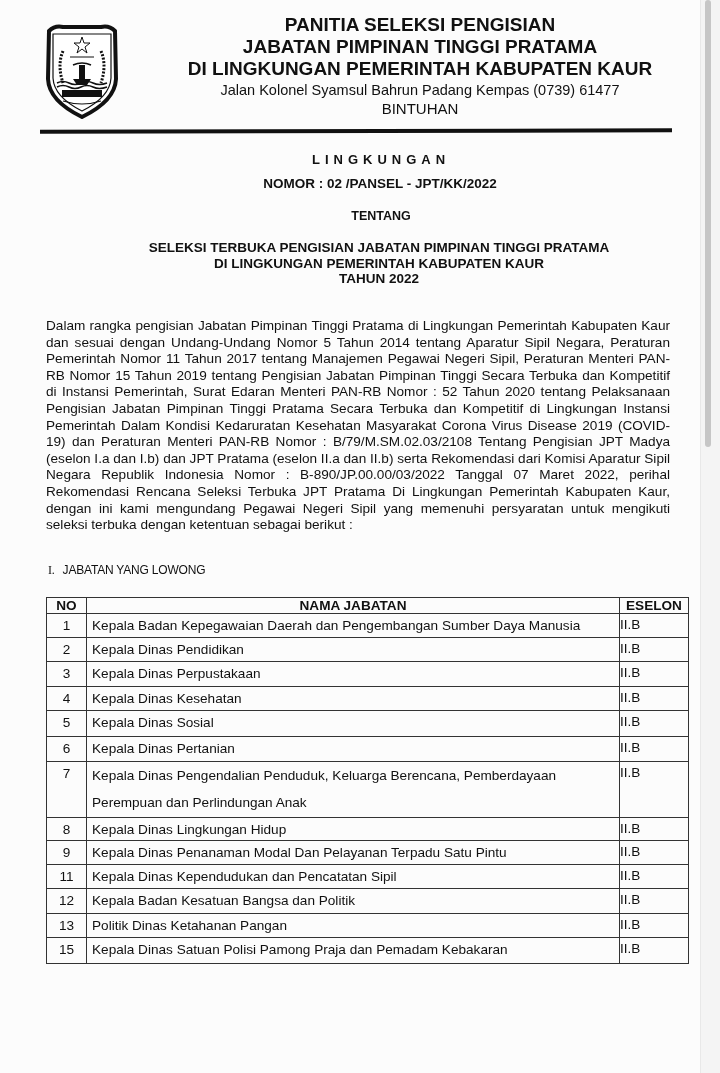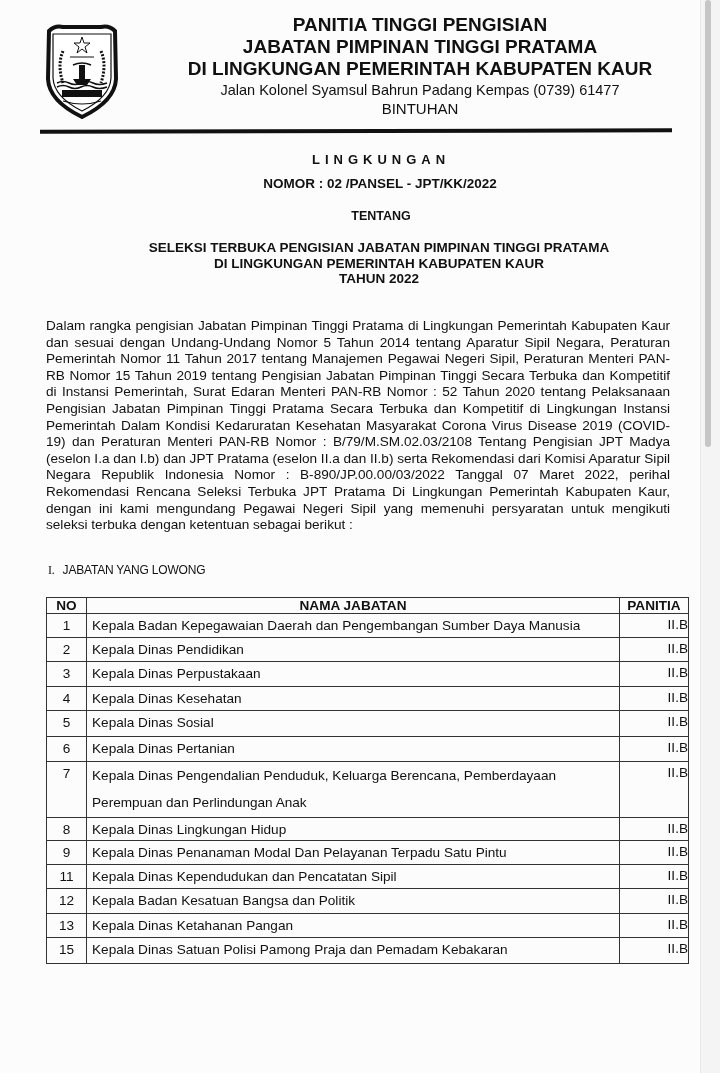--- a/index.html
+++ b/index.html
@@ -32,21 +32,21 @@
 
   .section-heading { position: absolute; left: 48px; top: 563px; font-weight: normal; font-size: 12px; letter-spacing: -0.2px; }
   .section-heading .num { font-family: "Liberation Serif", serif; margin-right: 8px; }
 
   table.jab { position: absolute; left: 46px; top: 597px; width: 643px; border-collapse: collapse; font-size: 13.6px; }
   table.jab th, table.jab td { border: 1px solid #333; padding: 0; }
   table.jab th { font-weight: bold; height: 15px; line-height: 14px; font-size: 13.6px; }
   table.jab td { vertical-align: top; padding-top: 4px; line-height: 16px; }
   table.jab td.no { width: 39px; text-align: center; }
   table.jab td.name { padding-left: 5px; }
-  table.jab td.es { width: 68px; text-align: right; padding-top: 3px; }
+  table.jab td.es { width: 68px; text-align: left; padding-top: 3px; }
   table.jab tr.multi td.name { line-height: 27px; padding-top: 0; }
   table.jab tr.multi td.no { padding-top: 4px; }
 </style>
 </head>
 <body>
 
 <div class="page">
 
   <svg class="logo" viewBox="0 0 78 98">
     <path d="M6 10 Q12 4 20 6 L58 6 Q66 4 72 10 L73 58 Q72 80 39 96 Q6 80 5 58 Z" fill="#fff" stroke="#111" stroke-width="4"></path>
@@ -58,21 +58,21 @@
     <path d="M30 44 Q39 40 48 44" fill="none" stroke="#111" stroke-width="1.5"></path>
     <rect x="36" y="44" width="6" height="14" fill="#111"></rect>
     <path d="M30 58 L48 58 L44 64 L34 64 Z" fill="#111"></path>
     <path d="M14 62 Q20 59 26 62 T38 62 T50 62 T64 62" fill="none" stroke="#111" stroke-width="1.5"></path>
     <path d="M14 66 Q20 63 26 66 T38 66 T50 66 T64 66" fill="none" stroke="#111" stroke-width="1.5"></path>
     <rect x="19" y="69" width="40" height="7" fill="#111"></rect>
     <path d="M20 80 Q39 86 58 80" fill="none" stroke="#111" stroke-width="1.2"></path>
   </svg>
 
   <div class="kop">
-    <div class="t1">PANITIA TINGGI PENGISIAN</div>
+    <div class="t1">PANITIA SELEKSI PENGISIAN</div>
     <div class="t1">JABATAN PIMPINAN TINGGI PRATAMA</div>
     <div class="t1">DI LINGKUNGAN PEMERINTAH KABUPATEN KAUR</div>
     <div class="addr">Jalan Kolonel Syamsul Bahrun Padang Kempas (0739) 61477</div>
     <div class="city">BINTUHAN</div>
   </div>
   <div class="rule"></div>
 
   <div class="title-block pengumuman">LINGKUNGAN</div>
   <div class="title-block nomor">NOMOR : 02 /PANSEL - JPT/KK/2022</div>
   <div class="title-block tentang">TENTANG</div>
@@ -86,21 +86,21 @@
 
   <div class="section-heading">
     <span class="num">I.</span><span>JABATAN YANG LOWONG</span>
   </div>
 
   <table class="jab">
     <thead>
       <tr>
         <th>NO</th>
         <th>NAMA JABATAN</th>
-        <th>PANITIA</th>
+        <th>ESELON</th>
       </tr>
     </thead>
     <tbody>
       <tr style="height:24px">
         <td class="no">1</td>
         <td class="name">Kepala Badan Kepegawaian Daerah dan Pengembangan Sumber Daya Manusia</td>
         <td class="es">II.B</td>
       </tr>
       <tr style="height:24px">
         <td class="no">2</td>
@@ -150,21 +150,21 @@
         <td class="name">Kepala Dinas Kependudukan dan Pencatatan Sipil</td>
         <td class="es">II.B</td>
       </tr>
       <tr style="height:25px">
         <td class="no">12</td>
         <td class="name">Kepala Badan Kesatuan Bangsa dan Politik</td>
         <td class="es">II.B</td>
       </tr>
       <tr style="height:24px">
         <td class="no">13</td>
-        <td class="name">Kepala Dinas Ketahanan Pangan</td>
+        <td class="name">Politik Dinas Ketahanan Pangan</td>
         <td class="es">II.B</td>
       </tr>
       <tr style="height:26px">
         <td class="no">15</td>
         <td class="name">Kepala Dinas Satuan Polisi Pamong Praja dan Pemadam Kebakaran</td>
         <td class="es">II.B</td>
       </tr>
     </tbody>
   </table>
 </div>

